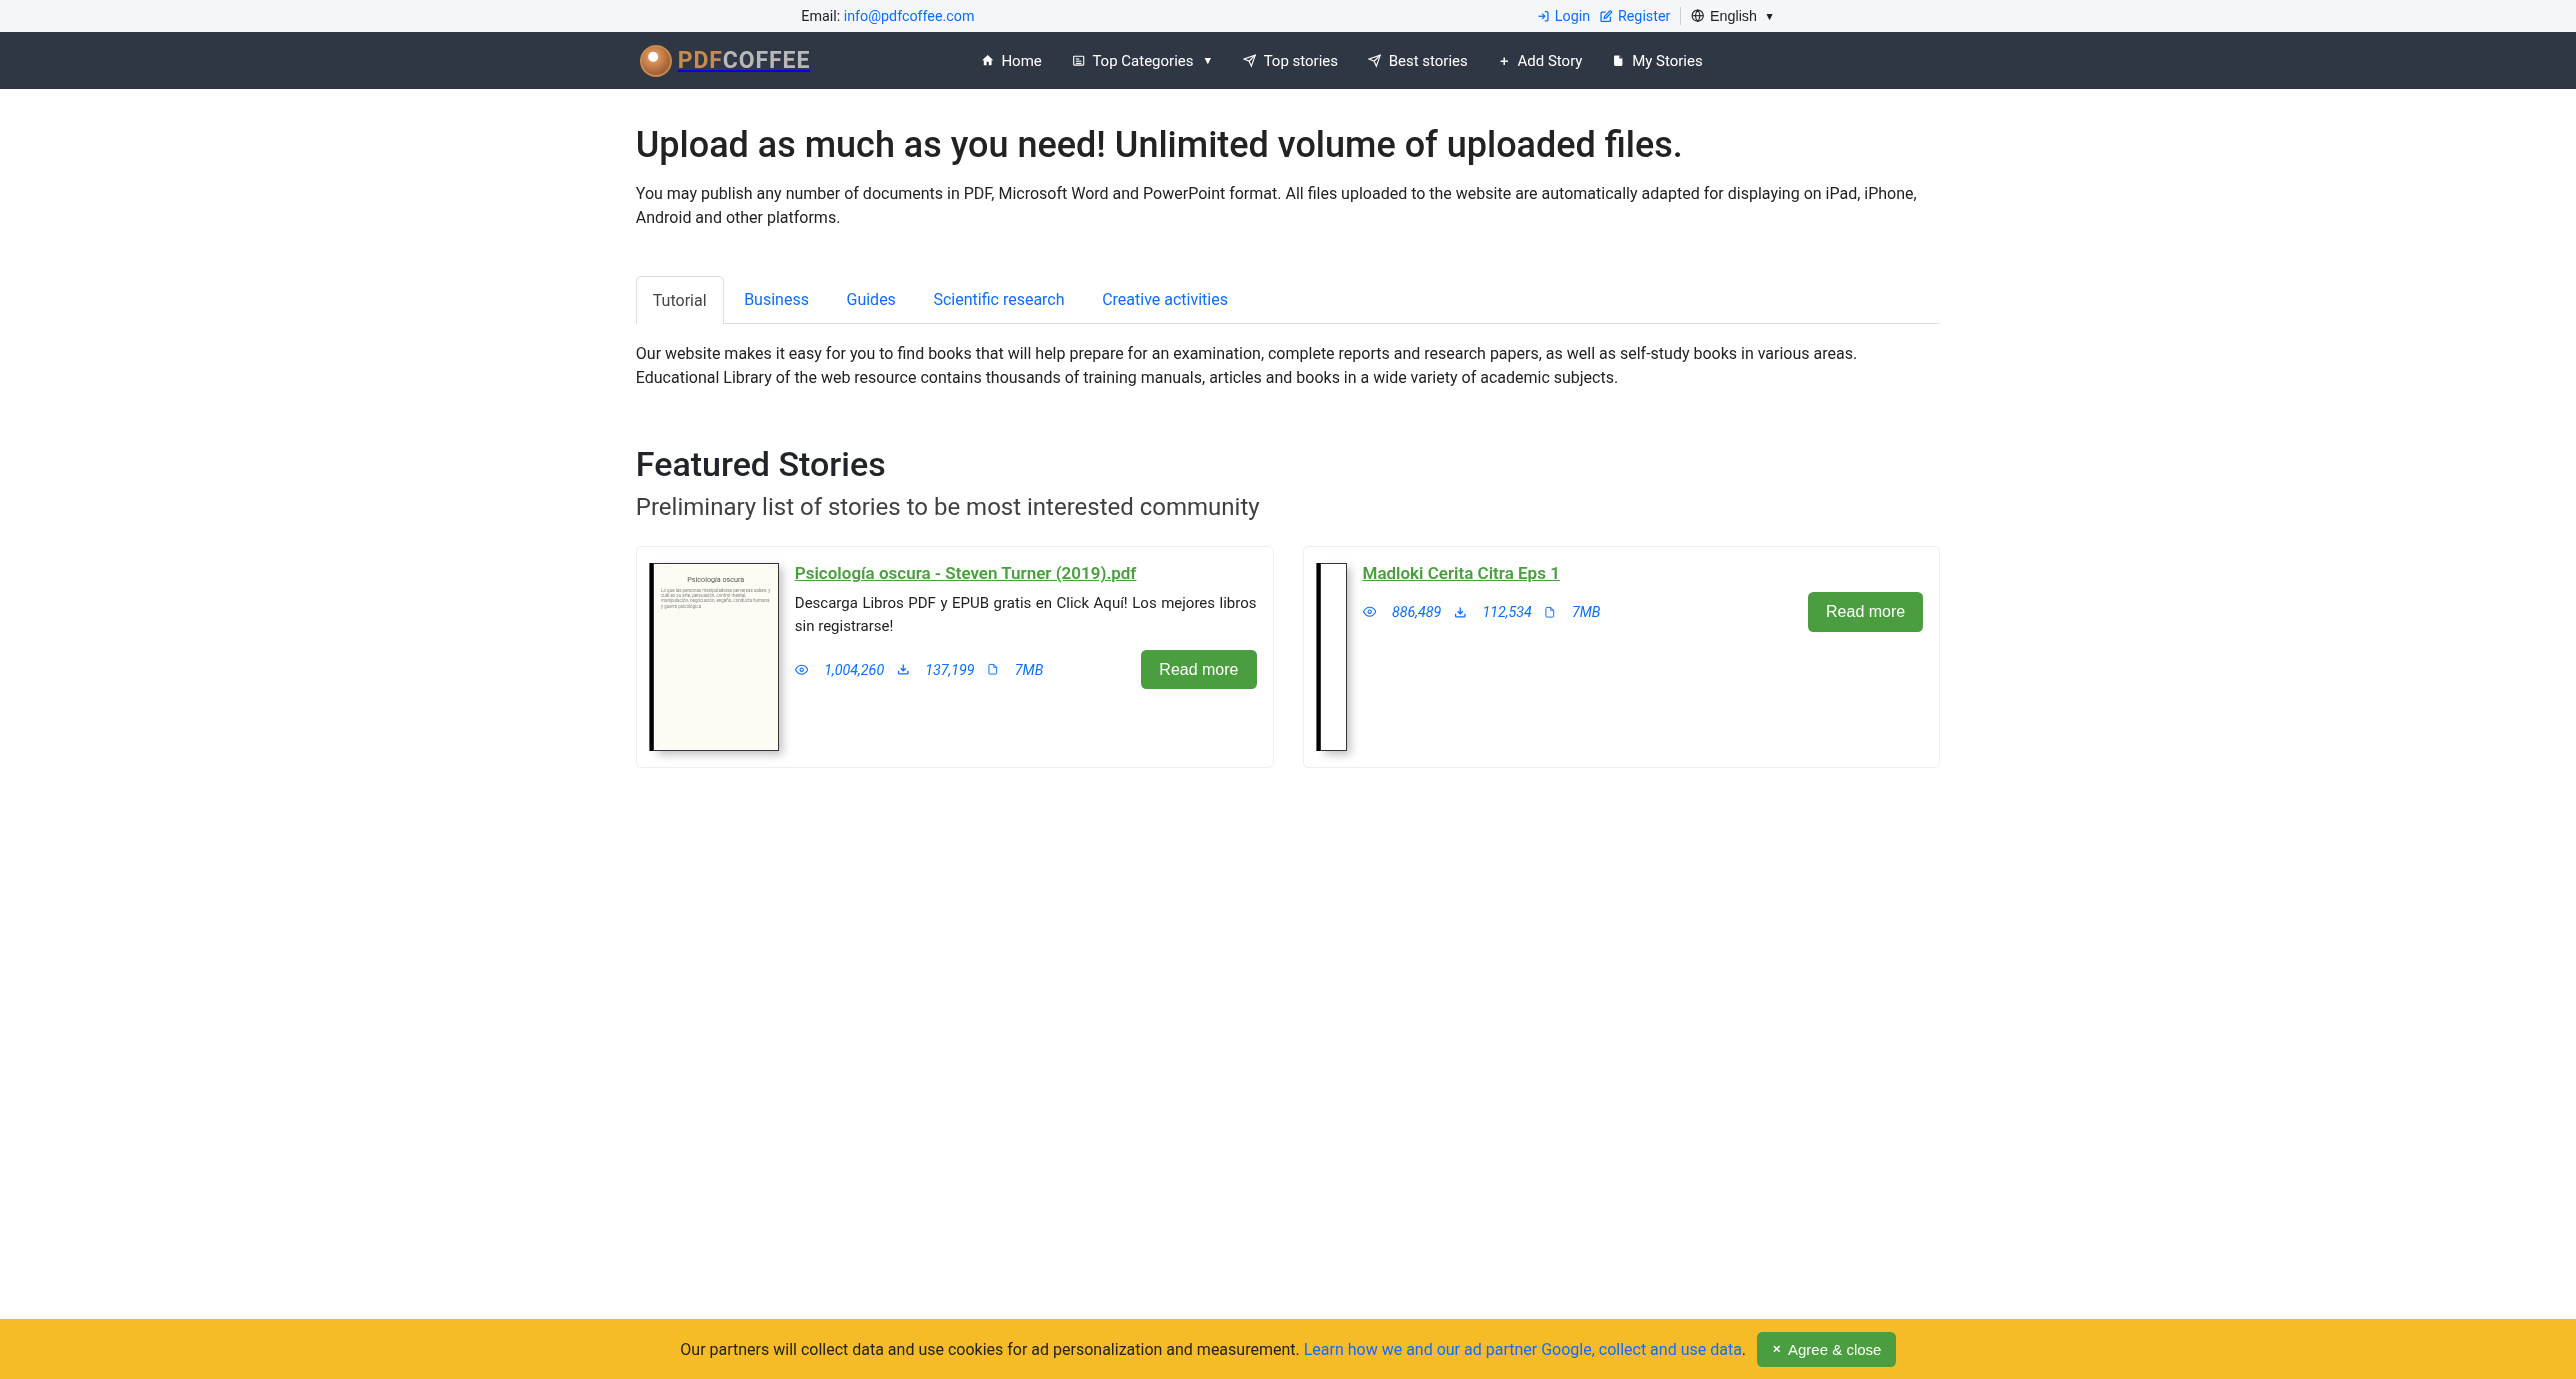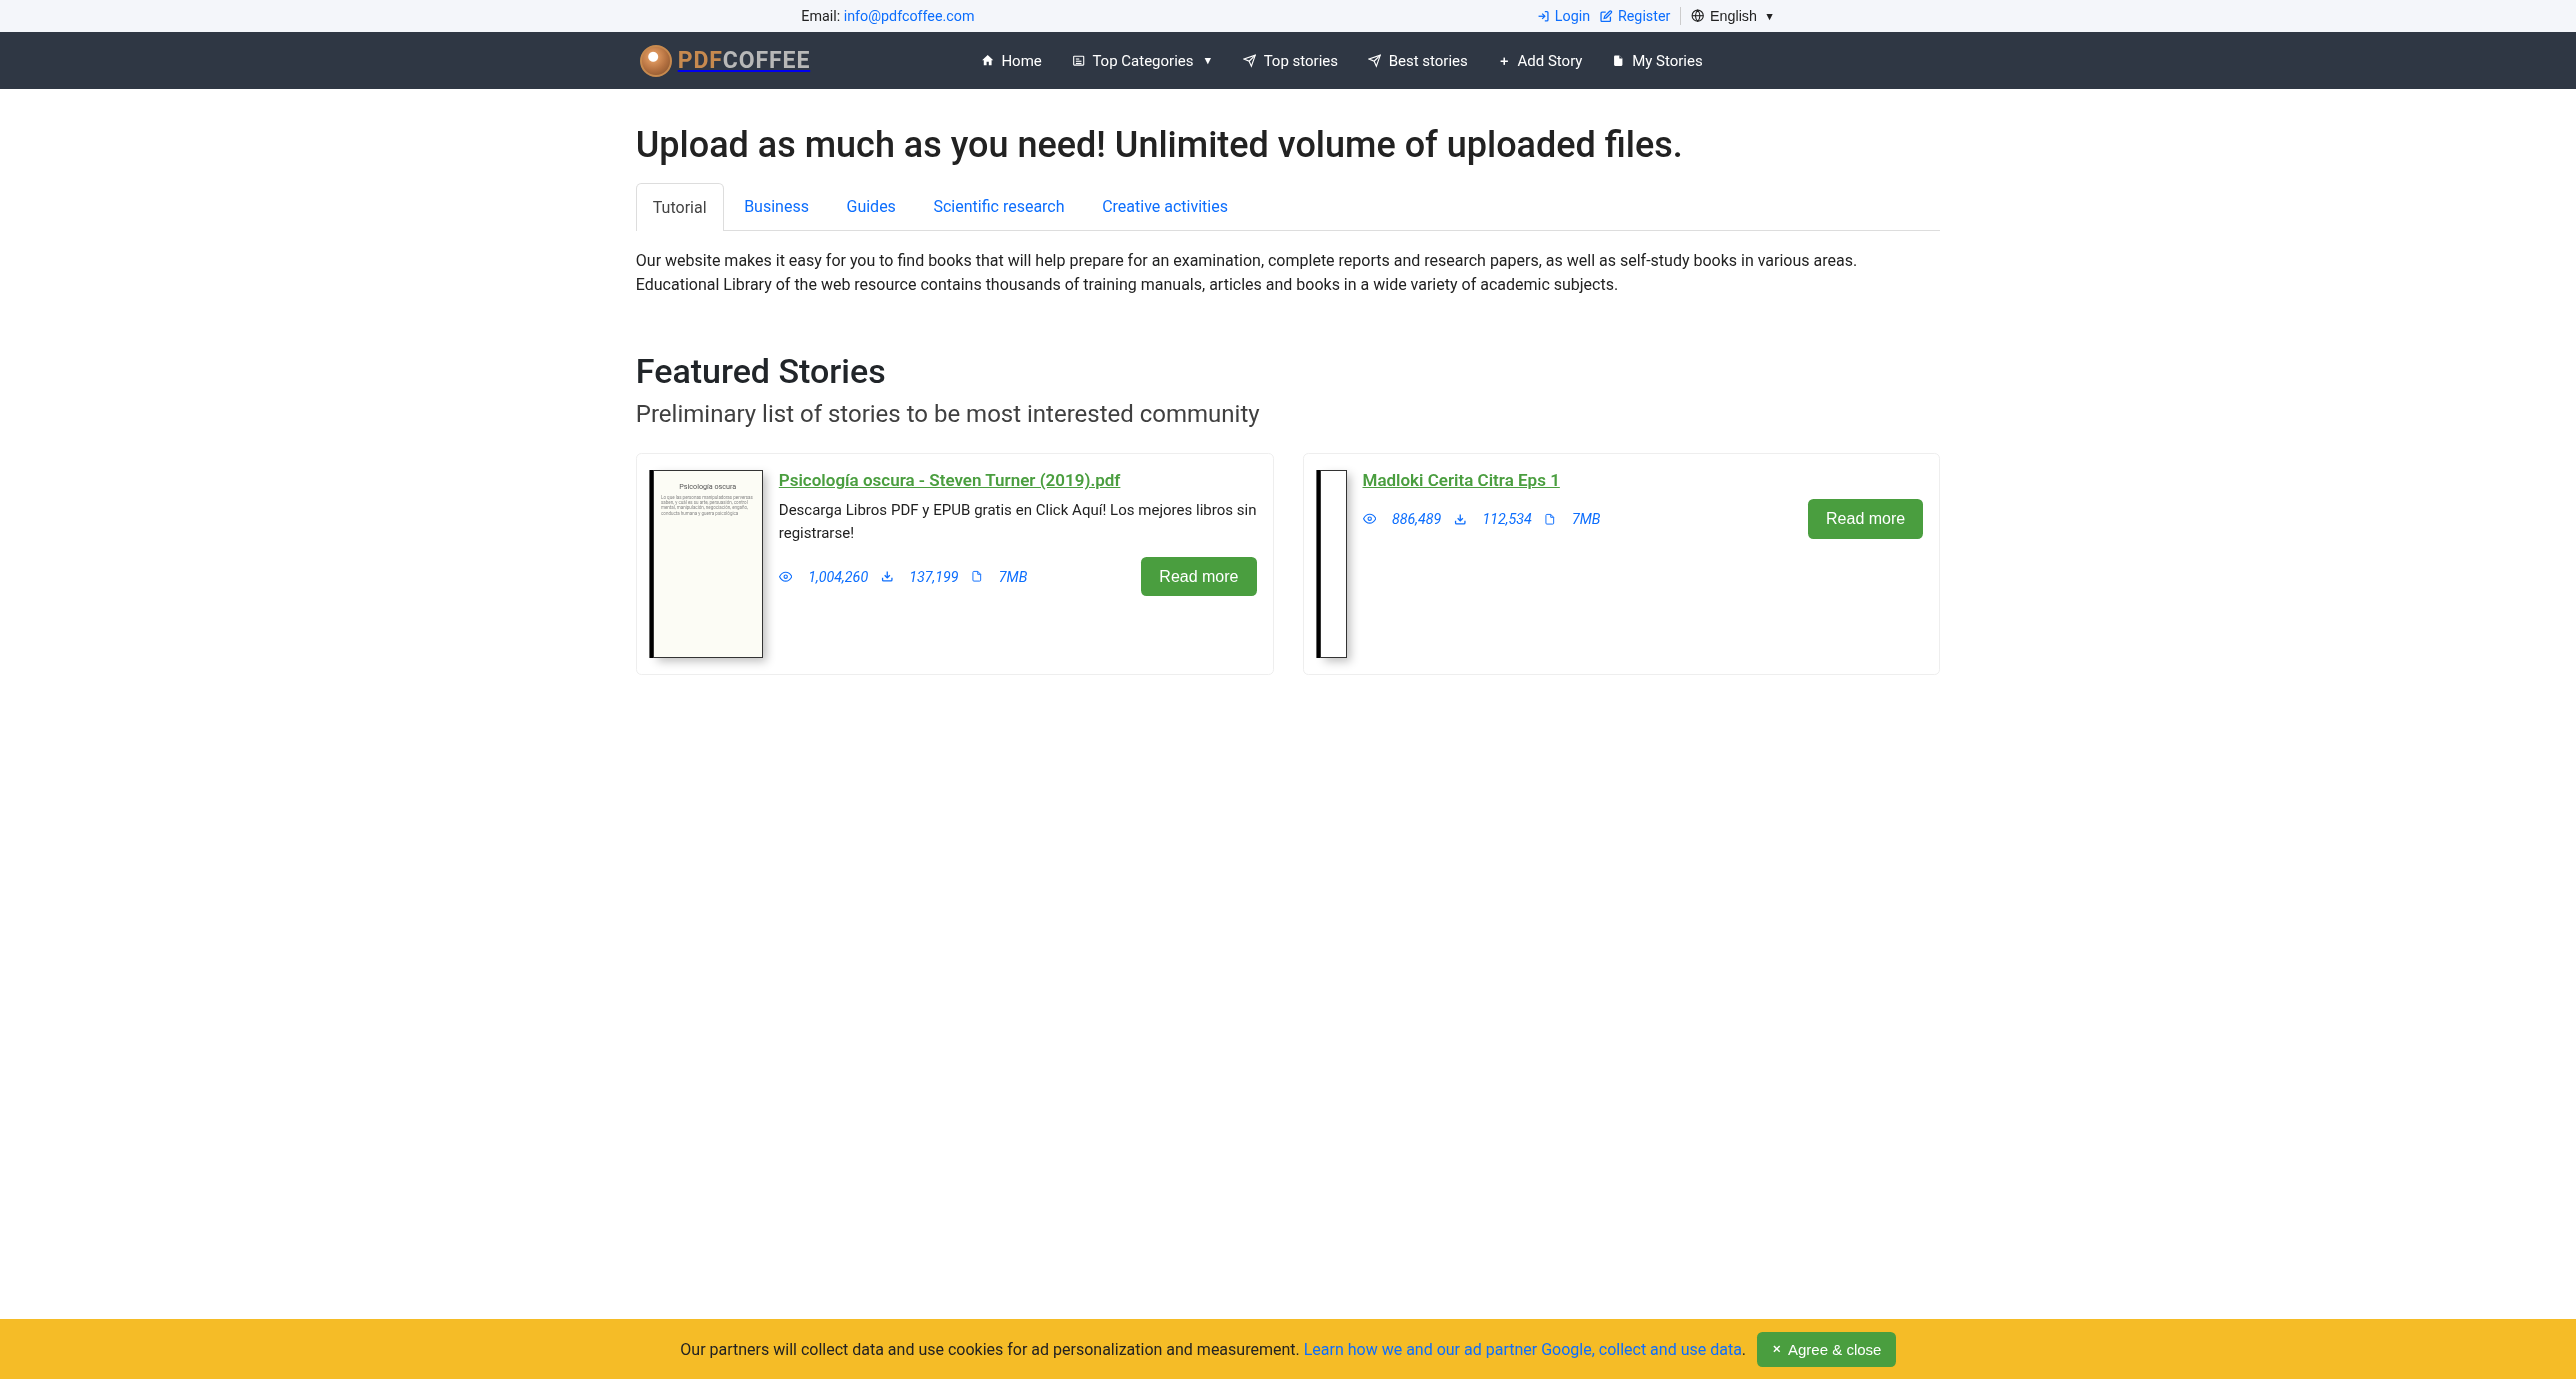--- a/index.html
+++ b/index.html
@@ -39,21 +39,21 @@
 .tab.active { border-color: #ddd; background: #fff; color: #444; position: relative; top: 0.9px; }
 .tab:not(.active) { color: #0d6efd; }
 .tab-content { font-size: 16px; color: #222; line-height: 1.5; margin-bottom: 54px; }
 
 
 .featured-title { font-size: 34px; font-weight: 500; margin-bottom: 9px; }
 .featured-sub { font-size: 24px; color: #404040; margin-bottom: 25px; }
 
 .stories { display: flex; gap: 29px; }
 .story-card { flex: 1; border: 0.9px solid #eee; border-radius: 5.4px; padding: 16px; display: flex; gap: 16px; background: #fff; }
-.thumb { width: 110px; height: 188px; background: #fcfcf5; border: 0.9px solid #333; box-shadow: -3.6px 0 0 #000, 3.6px 3.6px 9px rgba(0,0,0,.25); flex-shrink: 0; position: relative; overflow: hidden; }
+.thumb { width: 126px; height: 188px; background: #fcfcf5; border: 0.9px solid #333; box-shadow: -3.6px 0 0 #000, 3.6px 3.6px 9px rgba(0,0,0,.25); flex-shrink: 0; position: relative; overflow: hidden; }
 .thumb.narrow { width: 27px; background: #fff; }
 .thumb .thumb-title { font-size: 7.2px; text-align: center; padding-top: 10.7px; color: #555; }
 .thumb .thumb-text { font-size: 4.5px; color: #888; padding: 3.6px 7.2px; line-height: 1.2; }
 .story-body { flex: 1; display: flex; flex-direction: column; }
 .story-title { color: #4a9e3f; font-size: 17px; font-weight: 600; margin-bottom: 9px; }
 .story-desc { font-size: 15px; color: #222; text-align: justify; margin-bottom: 12.5px; line-height: 1.5; }
 .story-meta-row { display: flex; align-items: center; justify-content: space-between; }
 .story-meta { display: flex; gap: 12.5px; color: #0d6efd; font-size: 14.3px; font-style: italic; }
 .story-meta span { display: inline-flex; align-items: center; gap: 16px; }
 .read-more { background: #4a9e3f; color: #fff; border: none; padding: 10.7px 18px; font-size: 16px; border-radius: 5.4px; cursor: pointer; }
@@ -173,20 +173,21 @@
             </svg>
           </span>
         <span>My Stories</span>
       </a>
     </div>
   </div>
 </div>
 
 <div class="main">
   <h1 class="hero-title">Upload as much as you need! Unlimited volume of uploaded files.</h1>
+  <p class="hero-sub">You may publish any number of documents in PDF, Microsoft Word and PowerPoint format. All files uploaded to the website are automatically adapted for displaying on iPad, iPhone, Android and other platforms.</p>
 
   <div class="tabs">
     <div class="tab active">Tutorial</div>
     <div class="tab">Business</div>
     <div class="tab">Guides</div>
     <div class="tab">Scientific research</div>
     <div class="tab">Creative activities</div>
   </div>
   <p class="tab-content">Our website makes it easy for you to find books that will help prepare for an examination, complete reports and research papers, as well as self-study books in various areas. Educational Library of the web resource contains thousands of training manuals, articles and books in a wide variety of academic subjects.</p>
 

